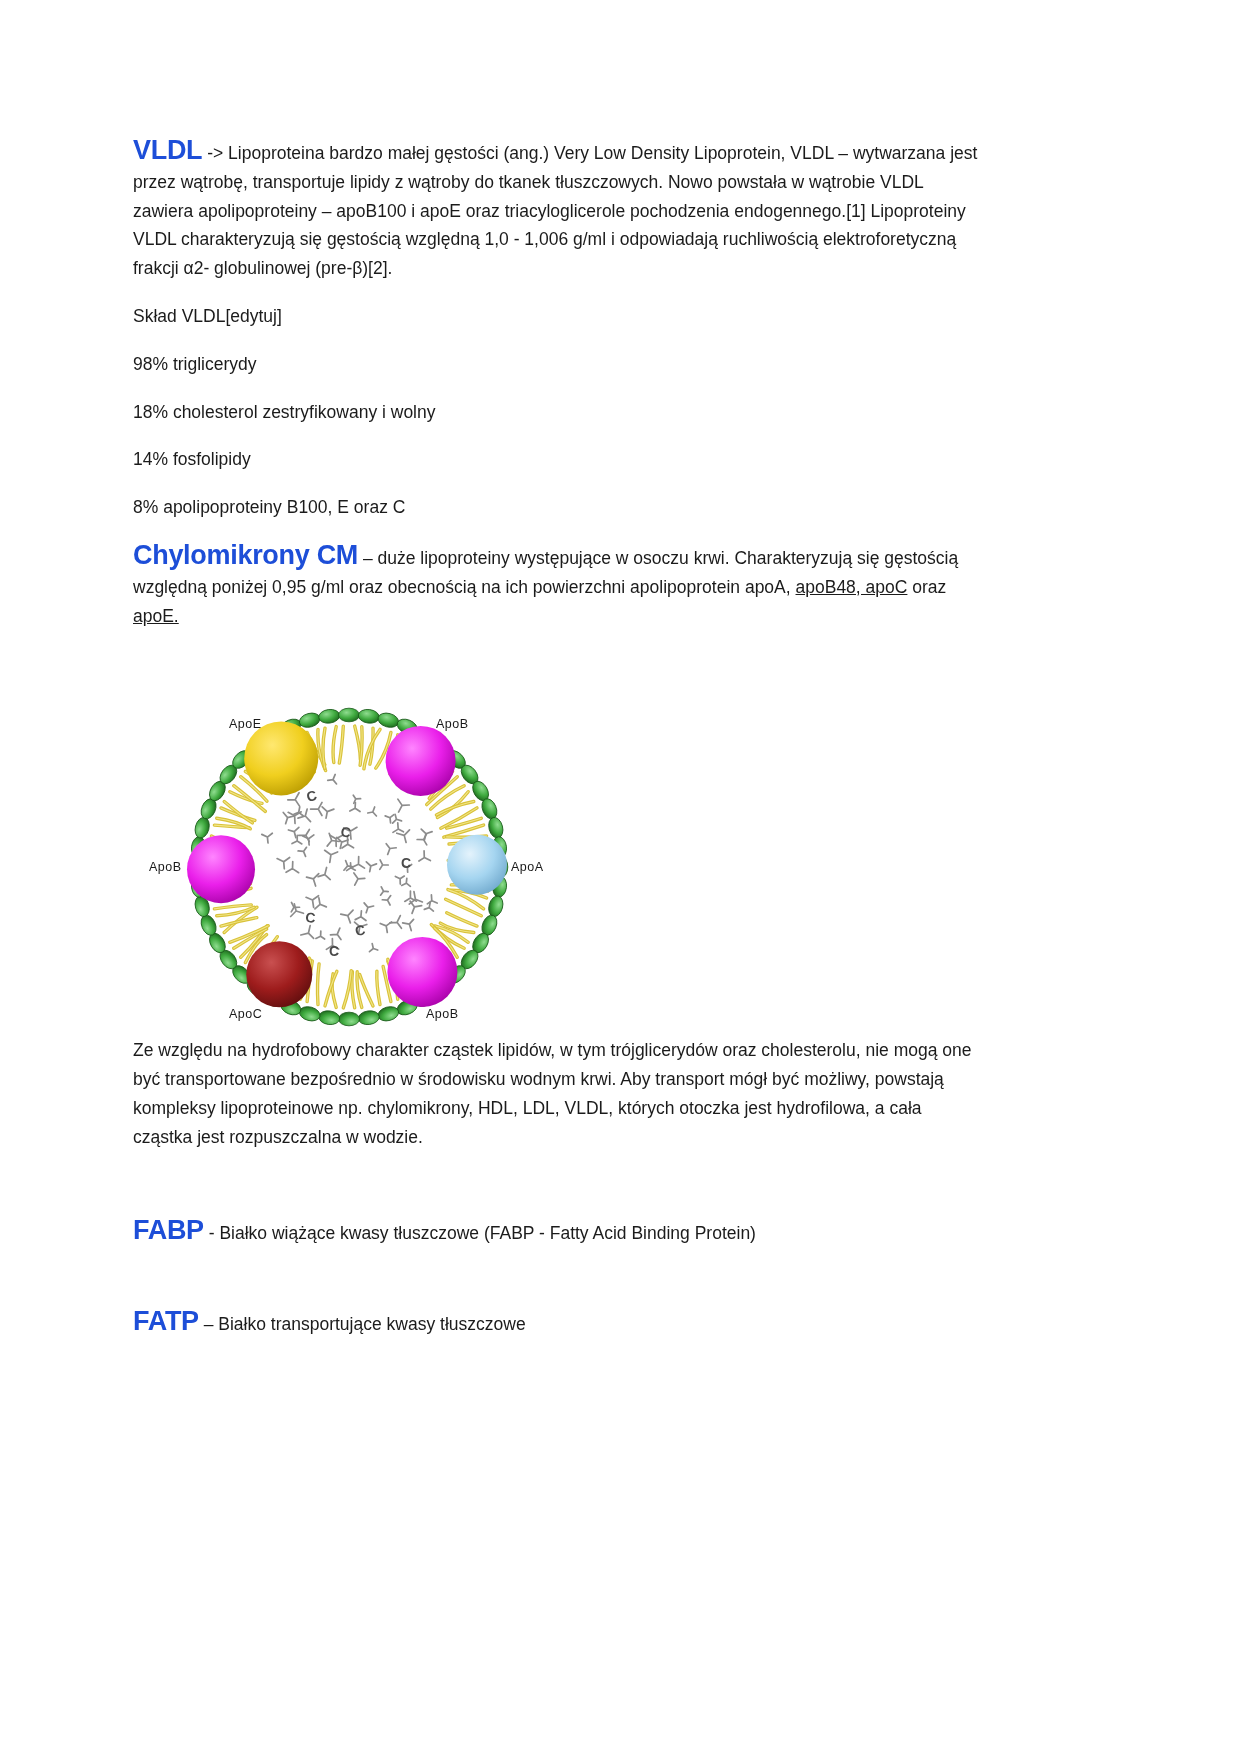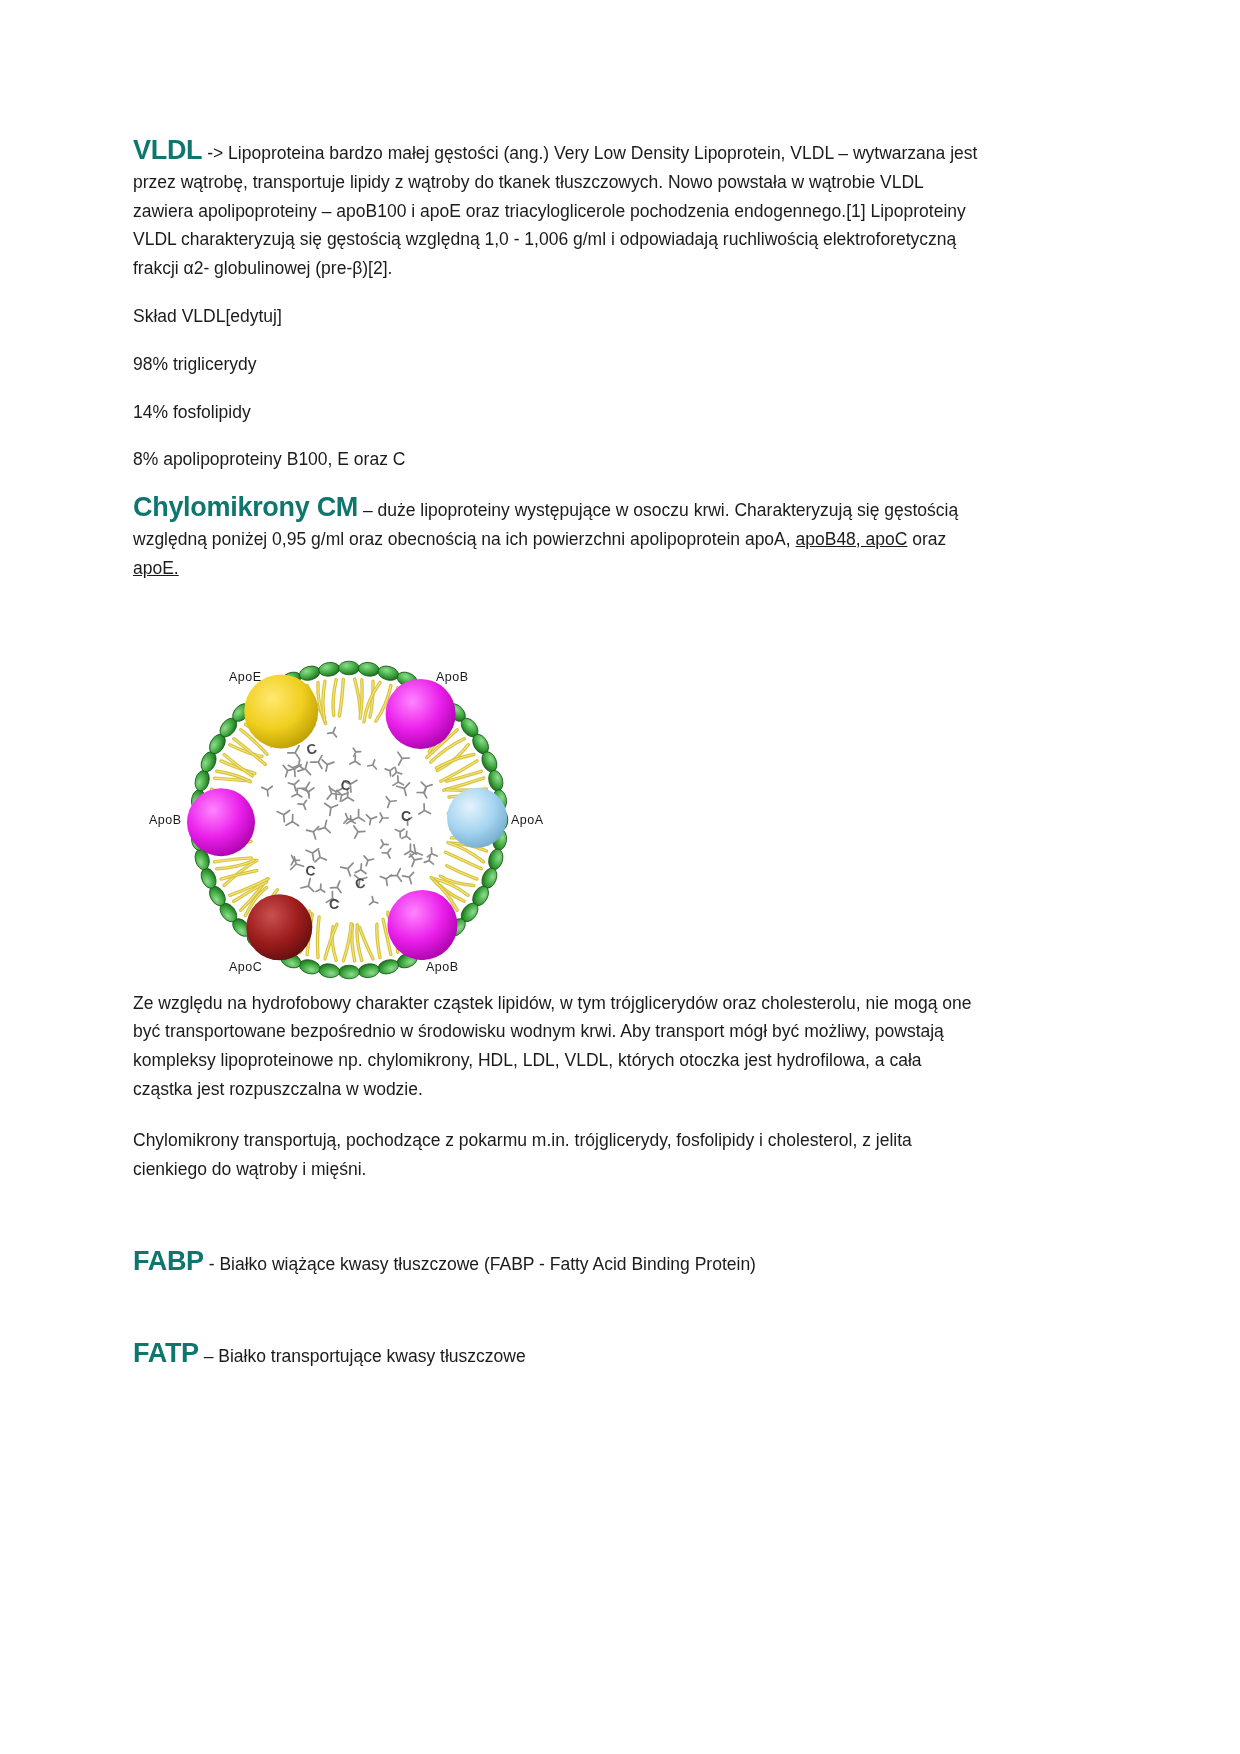--- a/index.html
+++ b/index.html
@@ -2,21 +2,21 @@
 <html><head>
 <meta charset="utf-8">
 <style>
   html,body{margin:0;padding:0;}
   body{
     width:1240px;height:1754px;background:#ffffff;overflow:hidden;
     font-family:"Liberation Sans",sans-serif;color:#1b1b1b;
   }
   .page{width:845px;margin-left:133px;padding-top:136px;}
   p{margin:0 0 19px 0;font-size:17.5px;line-height:28.8px;}
-  .h1{font-size:27px;font-weight:bold;line-height:1.05;letter-spacing:-0.3px;color:#0f766e;}
+  .h1{font-size:27px;font-weight:bold;line-height:1.05;letter-spacing:-0.3px;color:#1d4ed8;}
   .u{text-decoration:underline;margin-top:42px;}
   .iu{font-style:italic;text-decoration:underline;}
   figure{margin:74px 0 0 0;padding:0;}
   .funkcja-p{margin-top:70px;margin-bottom:18px;}
   .para-after{margin-bottom:22px;}
   .fabp-p{margin-top:64px;}
   .fatp-p{margin-top:60px;}
   svg text{font-family:"Liberation Sans",sans-serif;}
 </style>
 </head>
@@ -25,20 +25,21 @@
 <div class="page">
 
   <p>
     <span class="h1">VLDL</span>
     <span>-&gt; Lipoproteina bardzo małej gęstości (ang.) Very Low Density Lipoprotein, VLDL – wytwarzana jest przez wątrobę, transportuje lipidy z wątroby do tkanek tłuszczowych. Nowo powstała w wątrobie VLDL zawiera apolipoproteiny – apoB100 i apoE oraz triacyloglicerole pochodzenia endogennego.[1] Lipoproteiny VLDL charakteryzują się gęstością względną 1,0 - 1,006 g/ml i odpowiadają ruchliwością elektroforetyczną frakcji α2- globulinowej (pre-β)[2].</span>
   </p>
 
   <p>Skład VLDL[edytuj]</p>
 
   <p>98% triglicerydy</p>
+  <p>18% cholesterol zestryfikowany i wolny</p>
   <p>14% fosfolipidy</p>
   <p>8% apolipoproteiny B100, E oraz C</p>
 
   <p>
     <span class="h1">Chylomikrony CM</span>
     <span>– duże lipoproteiny występujące w osoczu krwi. Charakteryzują się gęstością względną poniżej 0,95 g/ml oraz obecnością na ich powierzchni apolipoprotein apoA,</span>
     <span class="u">apoB48, apoC</span>
     <span>oraz</span>
     <span class="u">apoE.</span>
   </p>
@@ -397,21 +398,20 @@
         <text x="16" y="167" font-size="12.5" fill="#1a1a1a" letter-spacing="0.5">ApoB</text>
         <text x="378" y="167" font-size="12.5" fill="#1a1a1a" letter-spacing="0.5">ApoA</text>
         <text x="96" y="314" font-size="12.5" fill="#1a1a1a" letter-spacing="0.5">ApoC</text>
         <text x="293" y="314" font-size="12.5" fill="#1a1a1a" letter-spacing="0.5">ApoB</text>
       </svg>
   </figure>
 
 
   <p class="para-after">Ze względu na hydrofobowy charakter cząstek lipidów, w tym trójglicerydów oraz cholesterolu, nie mogą one być transportowane bezpośrednio w środowisku wodnym krwi. Aby transport mógł być możliwy, powstają kompleksy lipoproteinowe np. chylomikrony, HDL, LDL, VLDL, których otoczka jest hydrofilowa, a cała cząstka jest rozpuszczalna w wodzie.</p>
 
-  <p>Chylomikrony transportują, pochodzące z pokarmu m.in. trójglicerydy, fosfolipidy i cholesterol, z jelita cienkiego do wątroby i mięśni.</p>
 
   <p class="fabp-p">
     <span class="h1">FABP</span>
     <span>- Białko wiążące kwasy tłuszczowe (FABP - Fatty Acid Binding Protein)</span>
   </p>
 
   <p class="fatp-p">
     <span class="h1">FATP</span>
     <span>– Białko transportujące kwasy tłuszczowe</span>
   </p>

